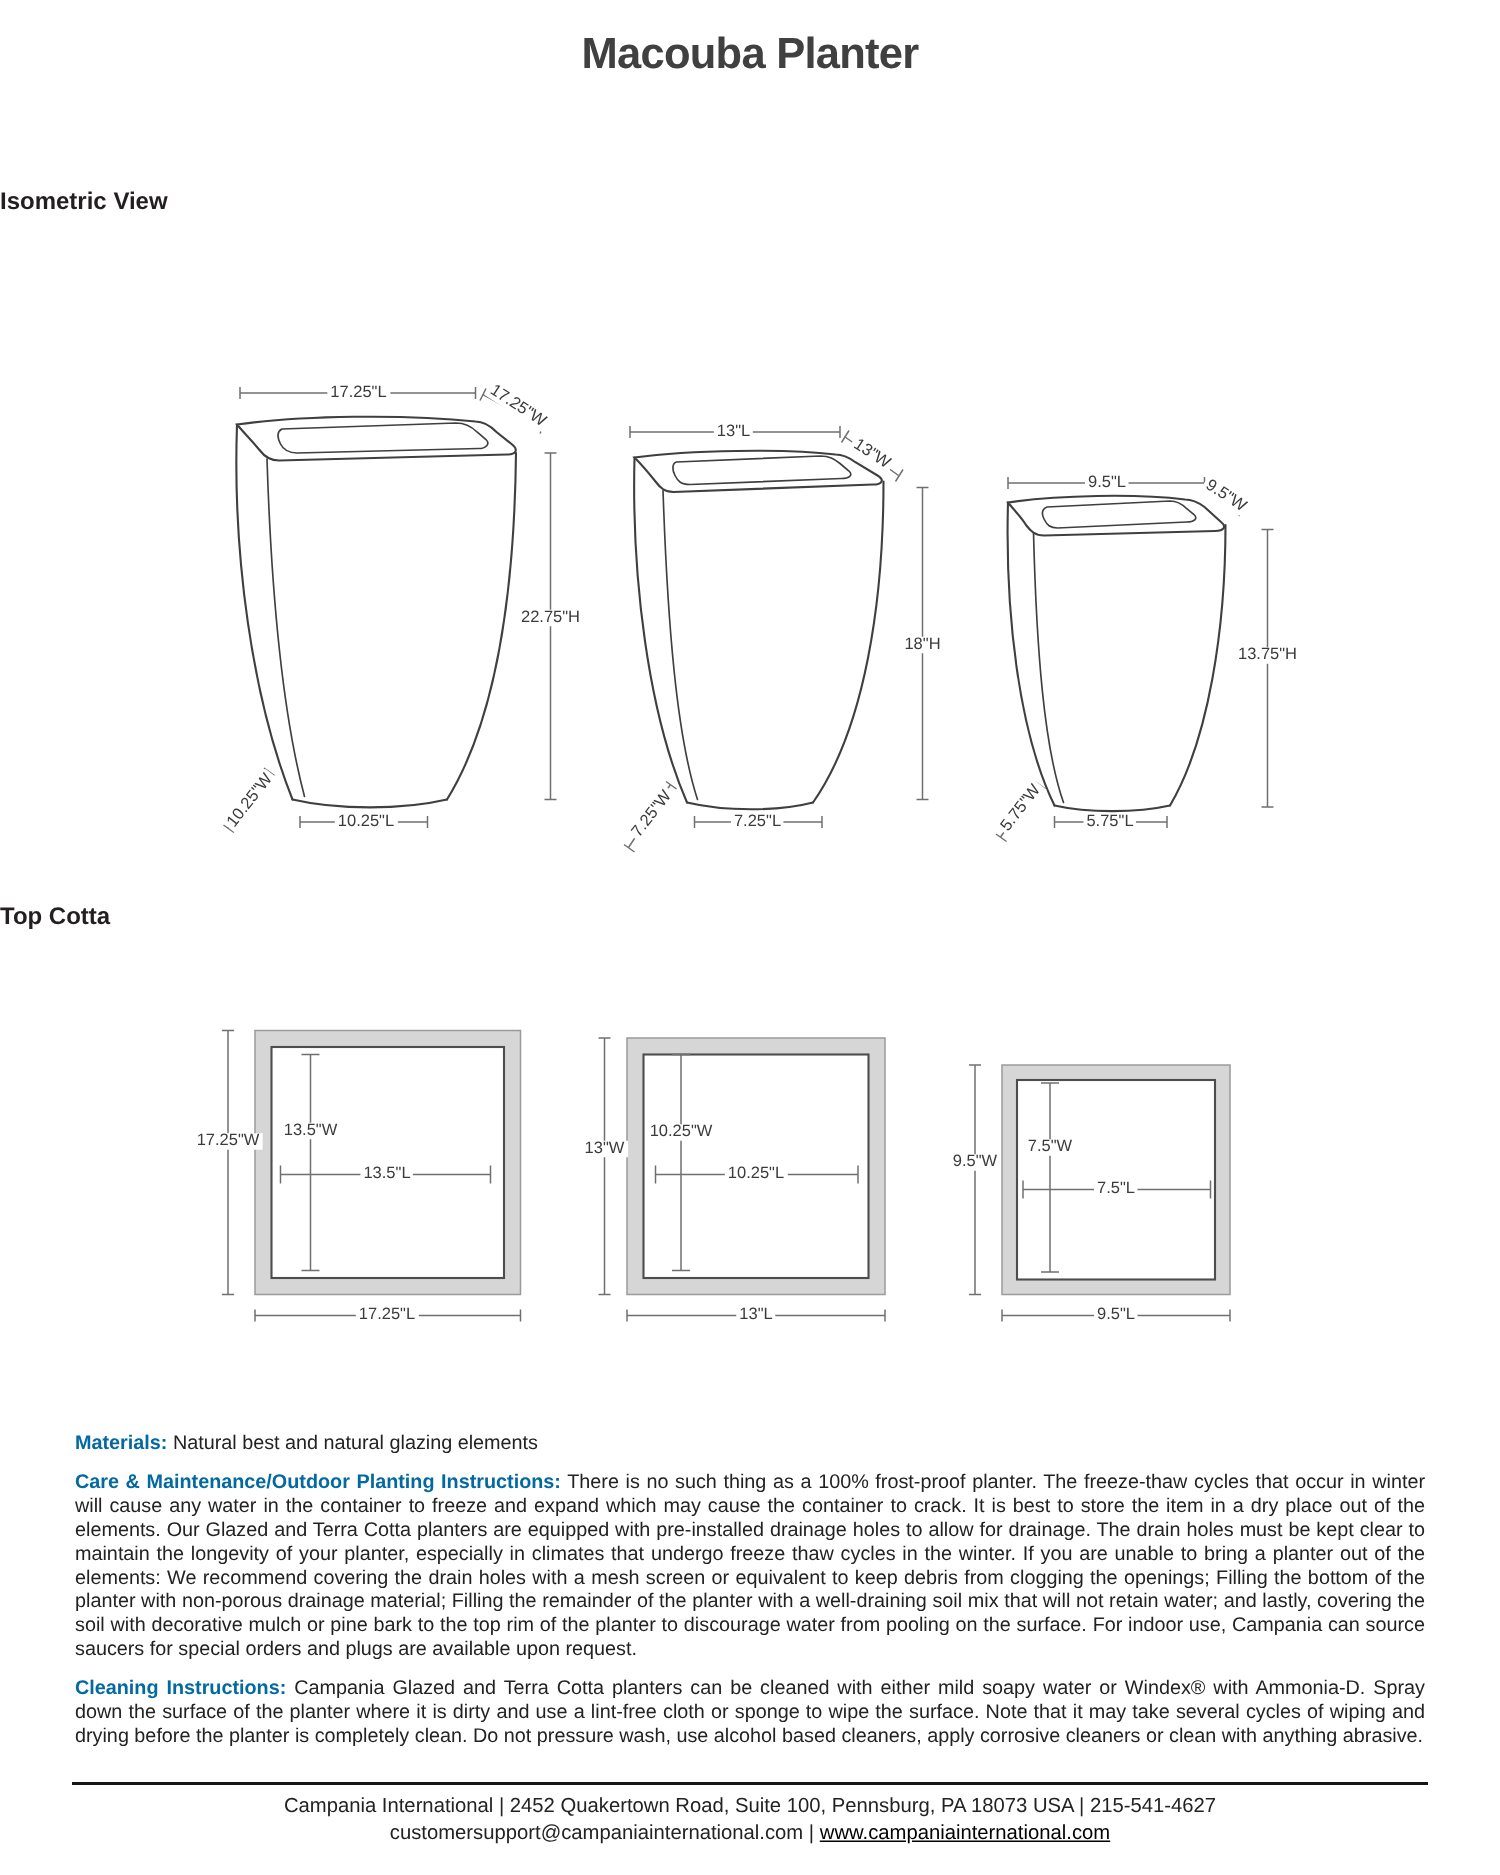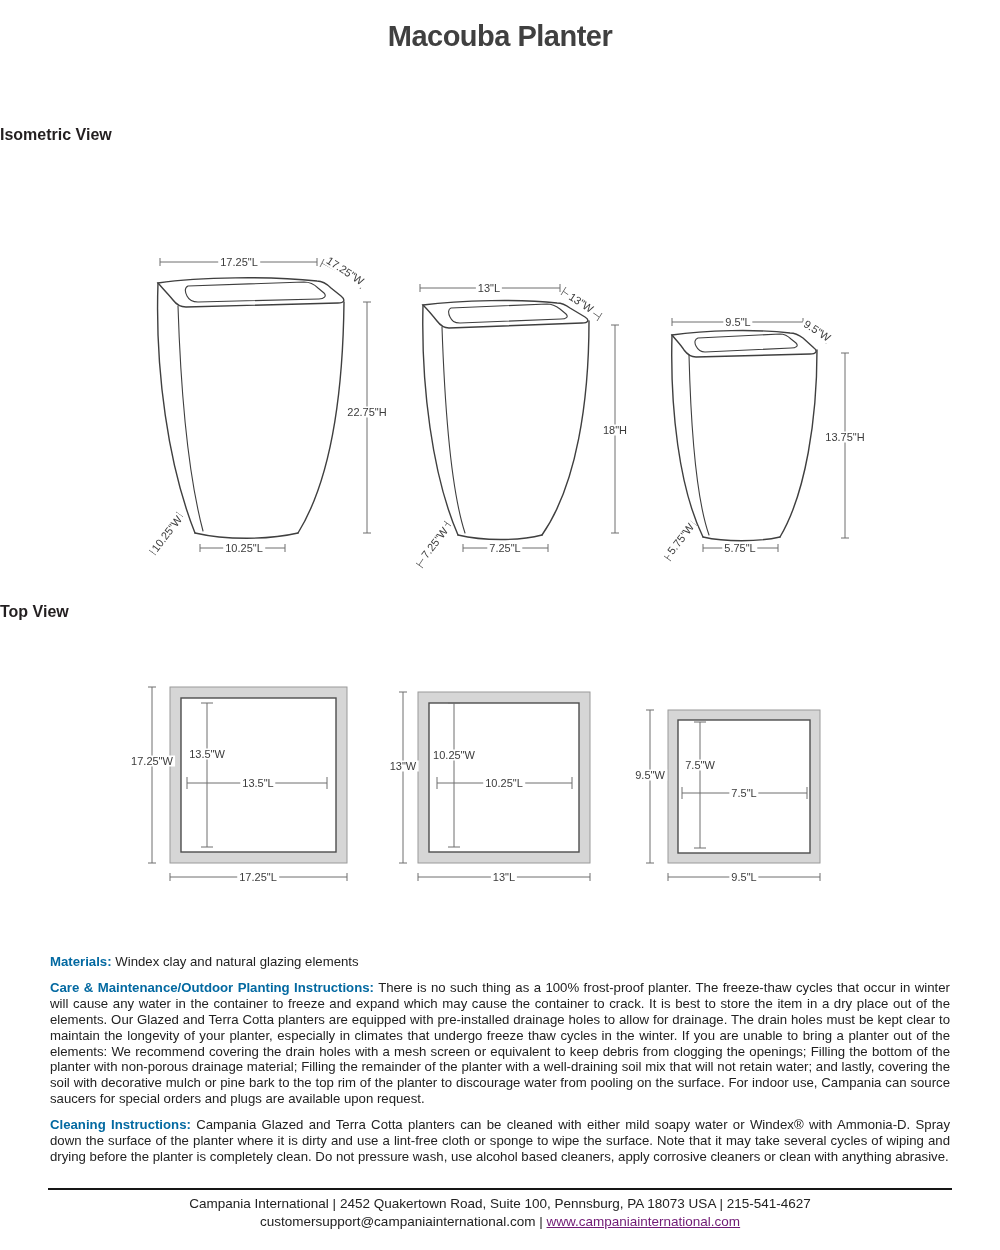--- a/index.html
+++ b/index.html
@@ -22,21 +22,21 @@
   .dim {
     position:absolute; font-size:11px; color:#3b3b3b; background:#fff;
     padding:0 2px; white-space:nowrap; transform:translate(-50%,-50%); line-height:1;
   }
   .textblock { position:absolute; left:50px; top:954px; width:900px; }
   .para { font-size:13.2px; line-height:15.9px; text-align:justify; margin:0 0 10px 0; color:#222; }
   .para b { color:#0369a1; }
   .footer { position:absolute; left:0; top:1188px; width:1000px; }
   .footer-rule { border-top:2px solid #161616; margin:0 48px 5px 48px; }
   .footer-line { text-align:center; font-size:13.5px; line-height:18px; color:#222; }
-  .footer-link { color:#701a75; text-decoration:underline; }
+  .footer-link { color:#000000; text-decoration:underline; }
   .iso-line { stroke:#3f3f3f; stroke-width:1.4; fill:none; stroke-linecap:round; }
   .dim-line { stroke:#6f6f6f; stroke-width:1; fill:none; }
   .frame-outer { fill:#d6d6d6; stroke:#9a9a9a; stroke-width:1; }
   .frame-inner { fill:#ffffff; stroke:#4d4d4d; stroke-width:1.4; }
 </style>
 </head>
 <body>
 
 <div class="page">
 
@@ -135,21 +135,21 @@
           <line x1="9" y1="248" x2="16" y2="253"></line>
       </g>
     </svg>
     <span class="dim" style="left:83px; top:14px;">9.5"L</span>
     <span class="dim" style="left:162px; top:23px; transform:translate(-50%,-50%) rotate(33deg);">9.5"W</span>
     <span class="dim" style="left:190px; top:129px;">13.75"H</span>
     <span class="dim" style="left:26px; top:231px; transform:translate(-50%,-50%) rotate(-52deg);">5.75"W</span>
     <span class="dim" style="left:85px; top:240px;">5.75"L</span>
   </div>
 
-  <div class="section-heading heading-top">Top View</div>
+  <div class="section-heading heading-top">Top Cotta</div>
 
   <div class="fig" style="left:110px; top:670px; width:270px; height:216px;">
     <svg width="270" height="216" viewBox="0 0 270 216">
       <rect class="frame-outer" x="60" y="17" width="177" height="176"></rect>
       <rect class="frame-inner" x="71" y="28" width="155" height="154"></rect>
       <g class="dim-line">
         <line x1="42" y1="17" x2="42" y2="193"></line>
           <line x1="38" y1="17" x2="46" y2="17"></line>
           <line x1="38" y1="193" x2="46" y2="193"></line>
         <line x1="60" y1="207" x2="237" y2="207"></line>
@@ -213,21 +213,21 @@
           <line x1="177" y1="92" x2="177" y2="104"></line>
       </g>
     </svg>
     <span class="dim" style="left:20px; top:80px;">9.5"W</span>
     <span class="dim" style="left:70px; top:70px;">7.5"W</span>
     <span class="dim" style="left:114px; top:98px;">7.5"L</span>
     <span class="dim" style="left:114px; top:182px;">9.5"L</span>
   </div>
 
   <div class="textblock">
-    <p class="para"><b>Materials:</b> <span>Windex clay and natural glazing elements</span></p>
+    <p class="para"><b>Materials:</b> <span>Natural best and natural glazing elements</span></p>
     <p class="para"><b>Care &amp; Maintenance/Outdoor Planting Instructions:</b> <span>There is no such thing as a 100% frost-proof planter. The freeze-thaw cycles that occur in winter will cause any water in the container to freeze and expand which may cause the container to crack. It is best to store the item in a dry place out of the elements. Our Glazed and Terra Cotta planters are equipped with pre-installed drainage holes to allow for drainage. The drain holes must be kept clear to maintain the longevity of your planter, especially in climates that undergo freeze thaw cycles in the winter. If you are unable to bring a planter out of the elements: We recommend covering the drain holes with a mesh screen or equivalent to keep debris from clogging the openings; Filling the bottom of the planter with non-porous drainage material; Filling the remainder of the planter with a well-draining soil mix that will not retain water; and lastly, covering the soil with decorative mulch or pine bark to the top rim of the planter to discourage water from pooling on the surface. For indoor use, Campania can source saucers for special orders and plugs are available upon request.</span></p>
     <p class="para"><b>Cleaning Instructions:</b> <span>Campania Glazed and Terra Cotta planters can be cleaned with either mild soapy water or Windex® with Ammonia-D. Spray down the surface of the planter where it is dirty and use a lint-free cloth or sponge to wipe the surface. Note that it may take several cycles of wiping and drying before the planter is completely clean. Do not pressure wash, use alcohol based cleaners, apply corrosive cleaners or clean with anything abrasive.</span></p>
   </div>
 
   <div class="footer">
     <div class="footer-rule"></div>
     <div class="footer-line">Campania International | 2452 Quakertown Road, Suite 100, Pennsburg, PA 18073 USA | 215-541-4627</div>
     <div class="footer-line"><span>customersupport@campaniainternational.com</span> <span>|</span> <a href="#" class="footer-link">www.campaniainternational.com</a></div>
   </div>
 

